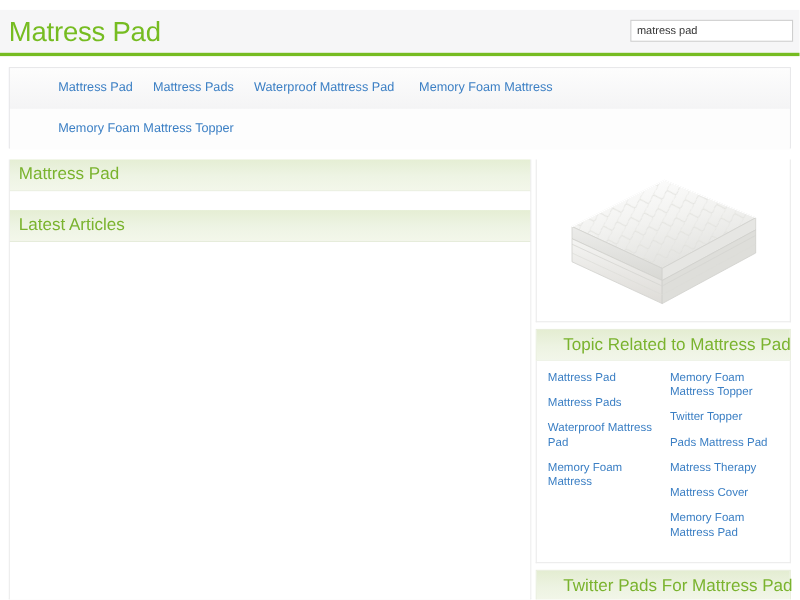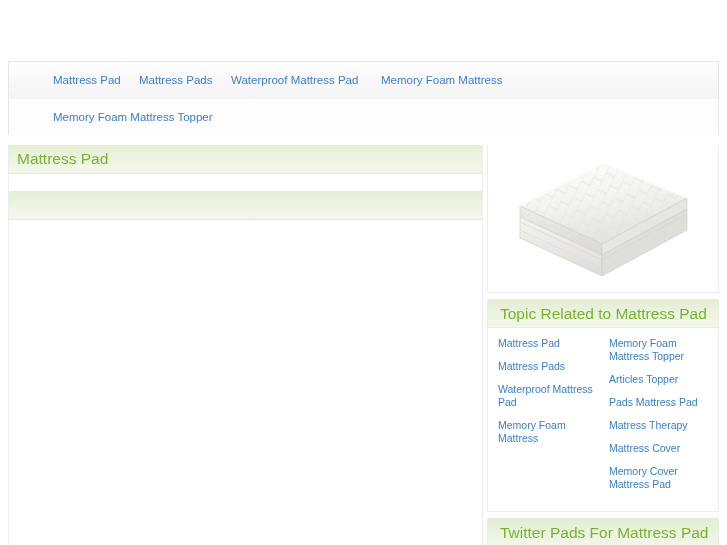--- a/index.html
+++ b/index.html
@@ -94,21 +94,21 @@
     border: 1px solid #ececec;
     border-top: none;
     overflow:hidden;
   }
   .mattress-svg { display:block; }
 
   .side-head {
     margin-top: 6px;
     height: 29px;
     background: linear-gradient(to bottom, #e4edd2 0%, #edf3e2 55%, #f2f6e9 100%);
-    padding-left: 12px;
+    padding-left: 24px;
     display:flex; align-items:center;
     font-size: 15.5px;
     color: #7ab32e;
     white-space: nowrap;
     border: 1px solid #e8eedc;
   }
   .links-box {
     background:#fff;
     border:1px solid #ececec;
     border-top:none;
@@ -123,39 +123,47 @@
     color: #3b7fc4;
     text-decoration: none;
     margin-bottom: 10px;
   }
 </style>
 </head>
 <body>
 
 <div id="page">
 
+  <div class="header">
+    <div class="logo">Matress Pad</div>
+    <div class="search-wrap">
+      <input class="search-input" type="text" value="matress pad" style="">
+      
+    </div>
+  </div>
 
   <div class="nav">
     <div class="nav-row r1">
       <a class="nav-link" style="left:44px">Mattress Pad</a>
       <a class="nav-link" style="left:130px">Mattress Pads</a>
       <a class="nav-link" style="left:222px">Waterproof Mattress Pad</a>
       <a class="nav-link" style="left:372px">Memory Foam Mattress</a>
     </div>
     <div class="nav-row r2">
       <a class="nav-link" style="left:44px">Memory Foam Mattress Topper</a>
     </div>
   </div>
 
   <div class="main-col">
     <div class="sec-head">
       <span>Mattress Pad</span>
     </div>
     <div class="gap-white"></div>
     <div class="sec-head">
+      <span>Latest Articles</span>
     </div>
     <div class="article-body"></div>
   </div>
 
   <div class="side-col">
 
     <div class="img-box">
       <svg class="mattress-svg" width="175" height="122" viewBox="0 0 175 122">
         <defs>
           <linearGradient id="topg" x1="0" y1="0" x2="0.4" y2="1">
@@ -202,25 +210,25 @@
 
     <div class="links-box">
       <div class="links-col">
         <a class="topic-link">Mattress Pad</a>
         <a class="topic-link">Mattress Pads</a>
         <a class="topic-link">Waterproof Mattress Pad</a>
         <a class="topic-link">Memory Foam Mattress</a>
       </div>
       <div class="links-col">
         <a class="topic-link">Memory Foam Mattress Topper</a>
-        <a class="topic-link">Articles Topper</a>
+        <a class="topic-link">Twitter Topper</a>
         <a class="topic-link">Pads Mattress Pad</a>
         <a class="topic-link">Matress Therapy</a>
         <a class="topic-link">Mattress Cover</a>
-        <a class="topic-link">Memory Cover Mattress Pad</a>
+        <a class="topic-link">Memory Foam Mattress Pad</a>
       </div>
     </div>
 
     <div class="side-head">
       <span>Twitter Pads For Mattress Pad</span>
     </div>
 
   </div>
 </div>
 

